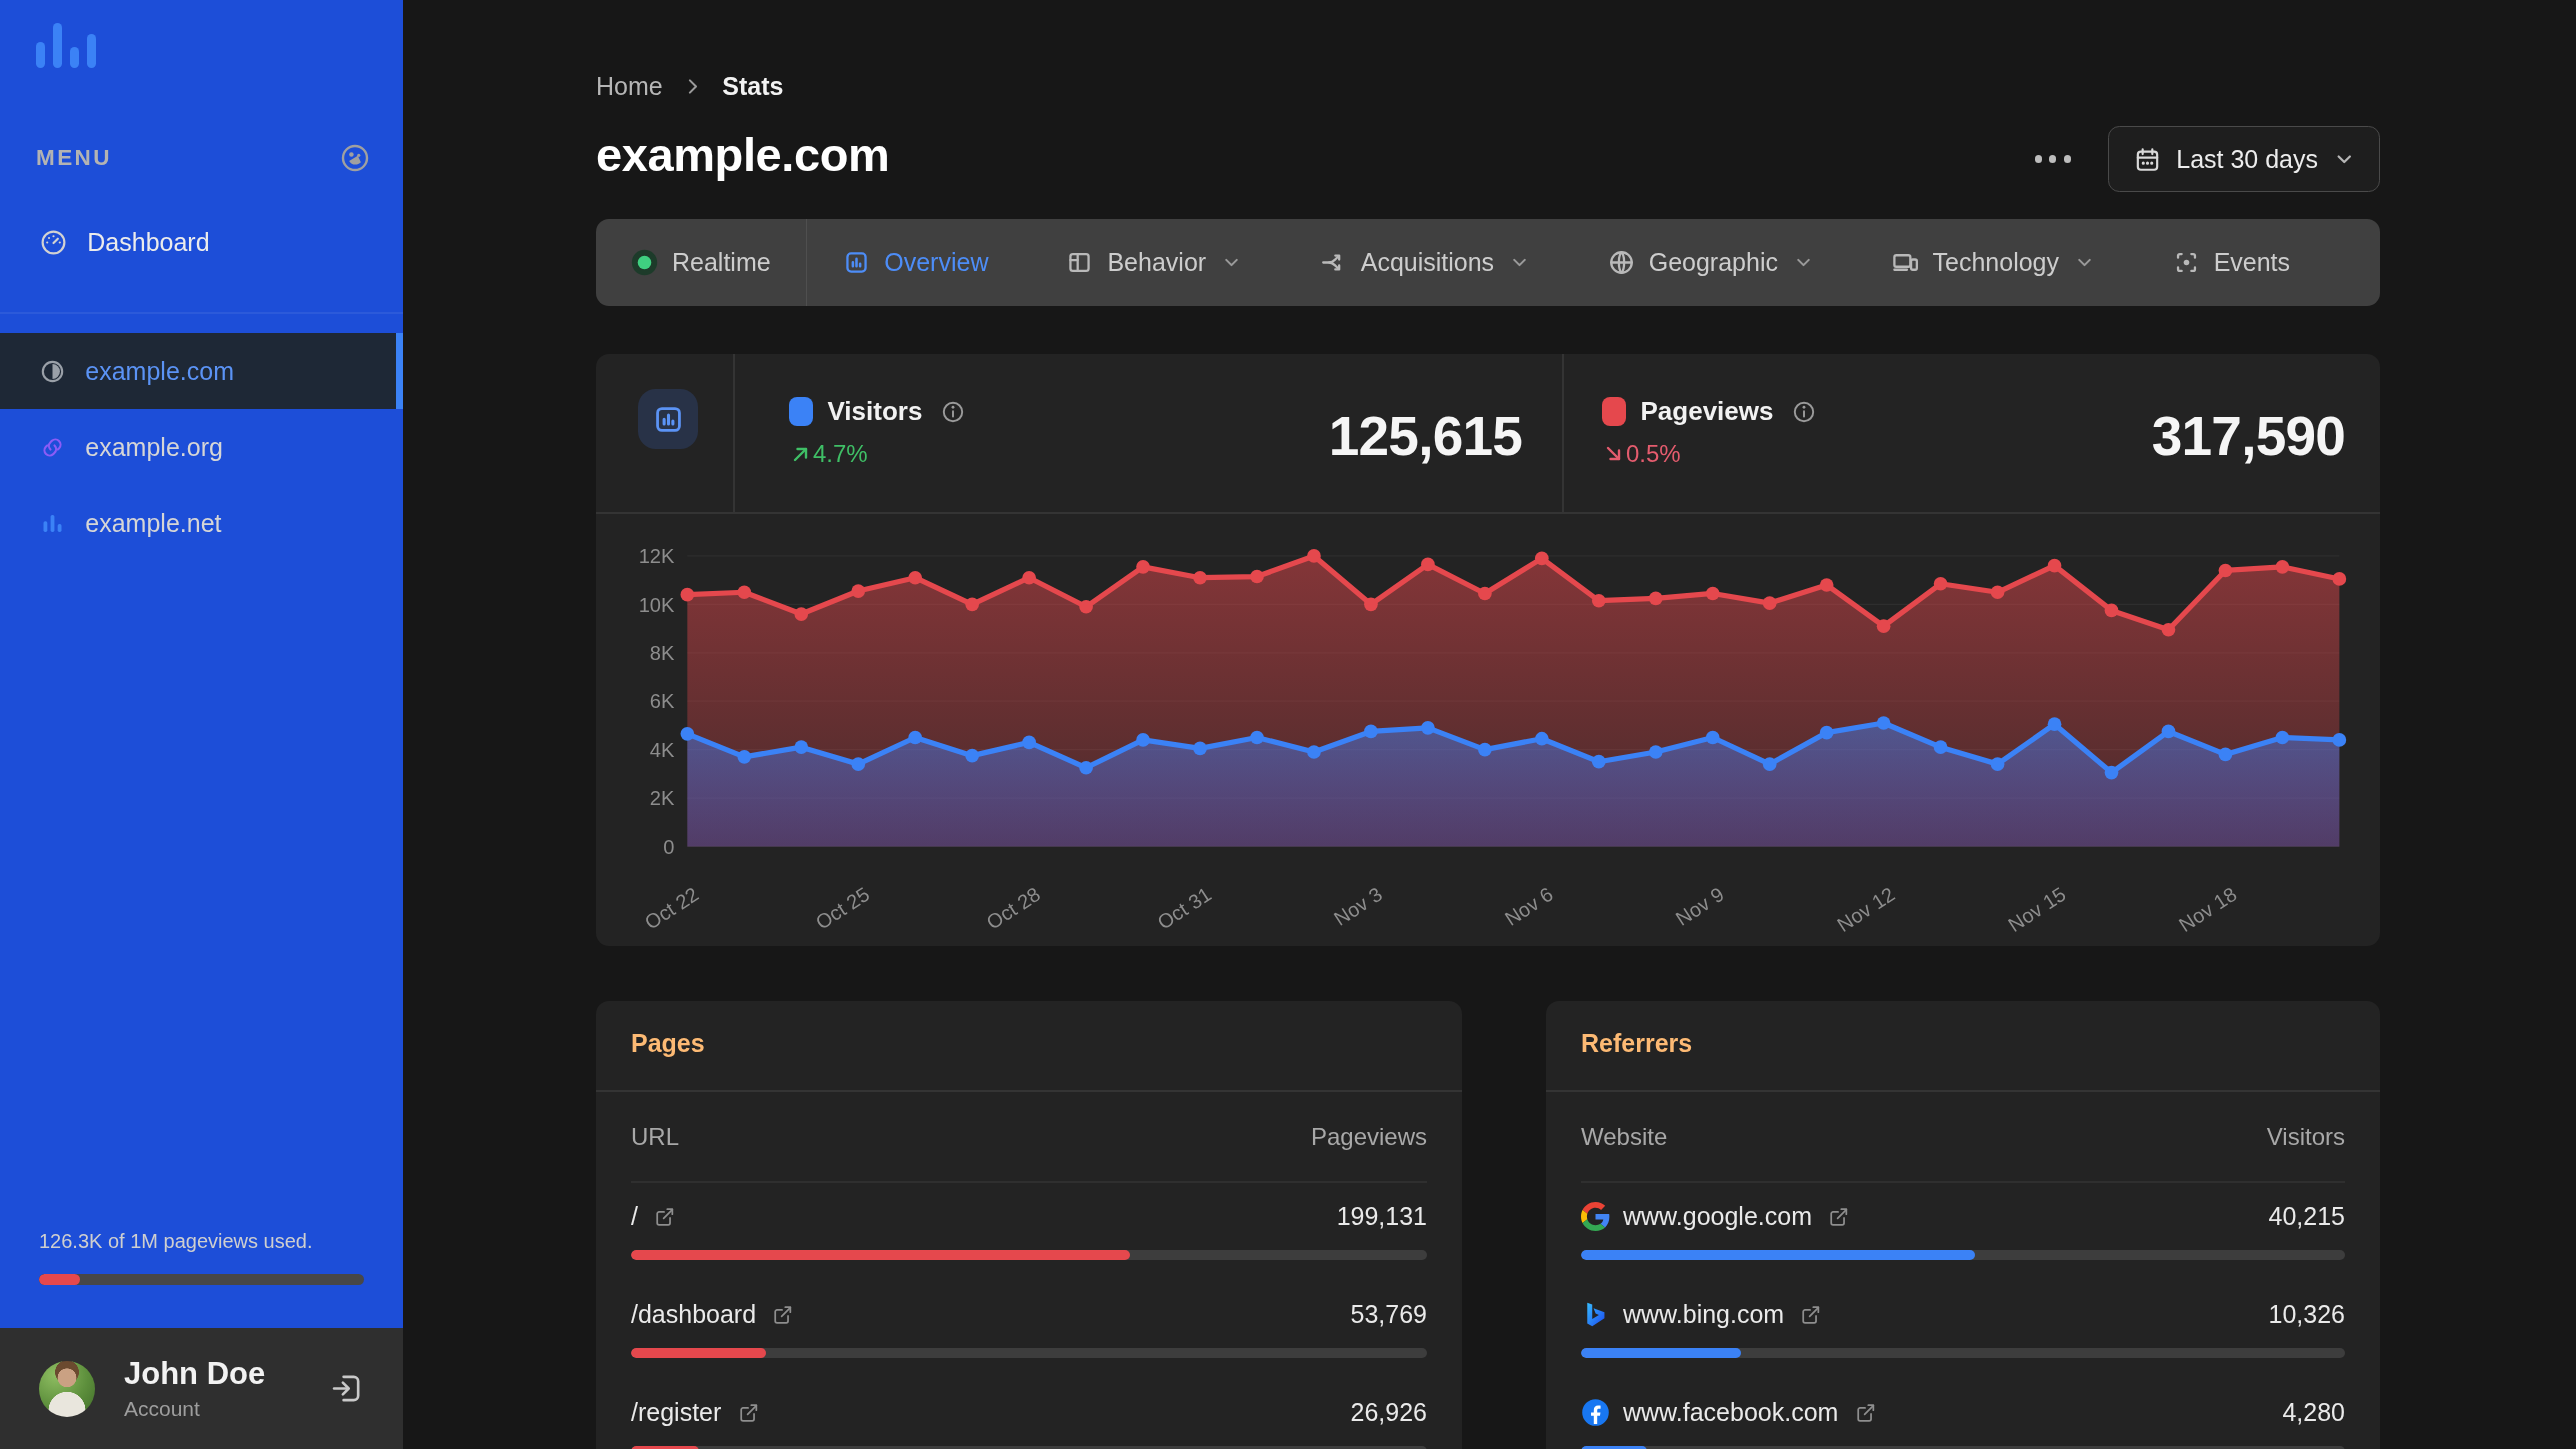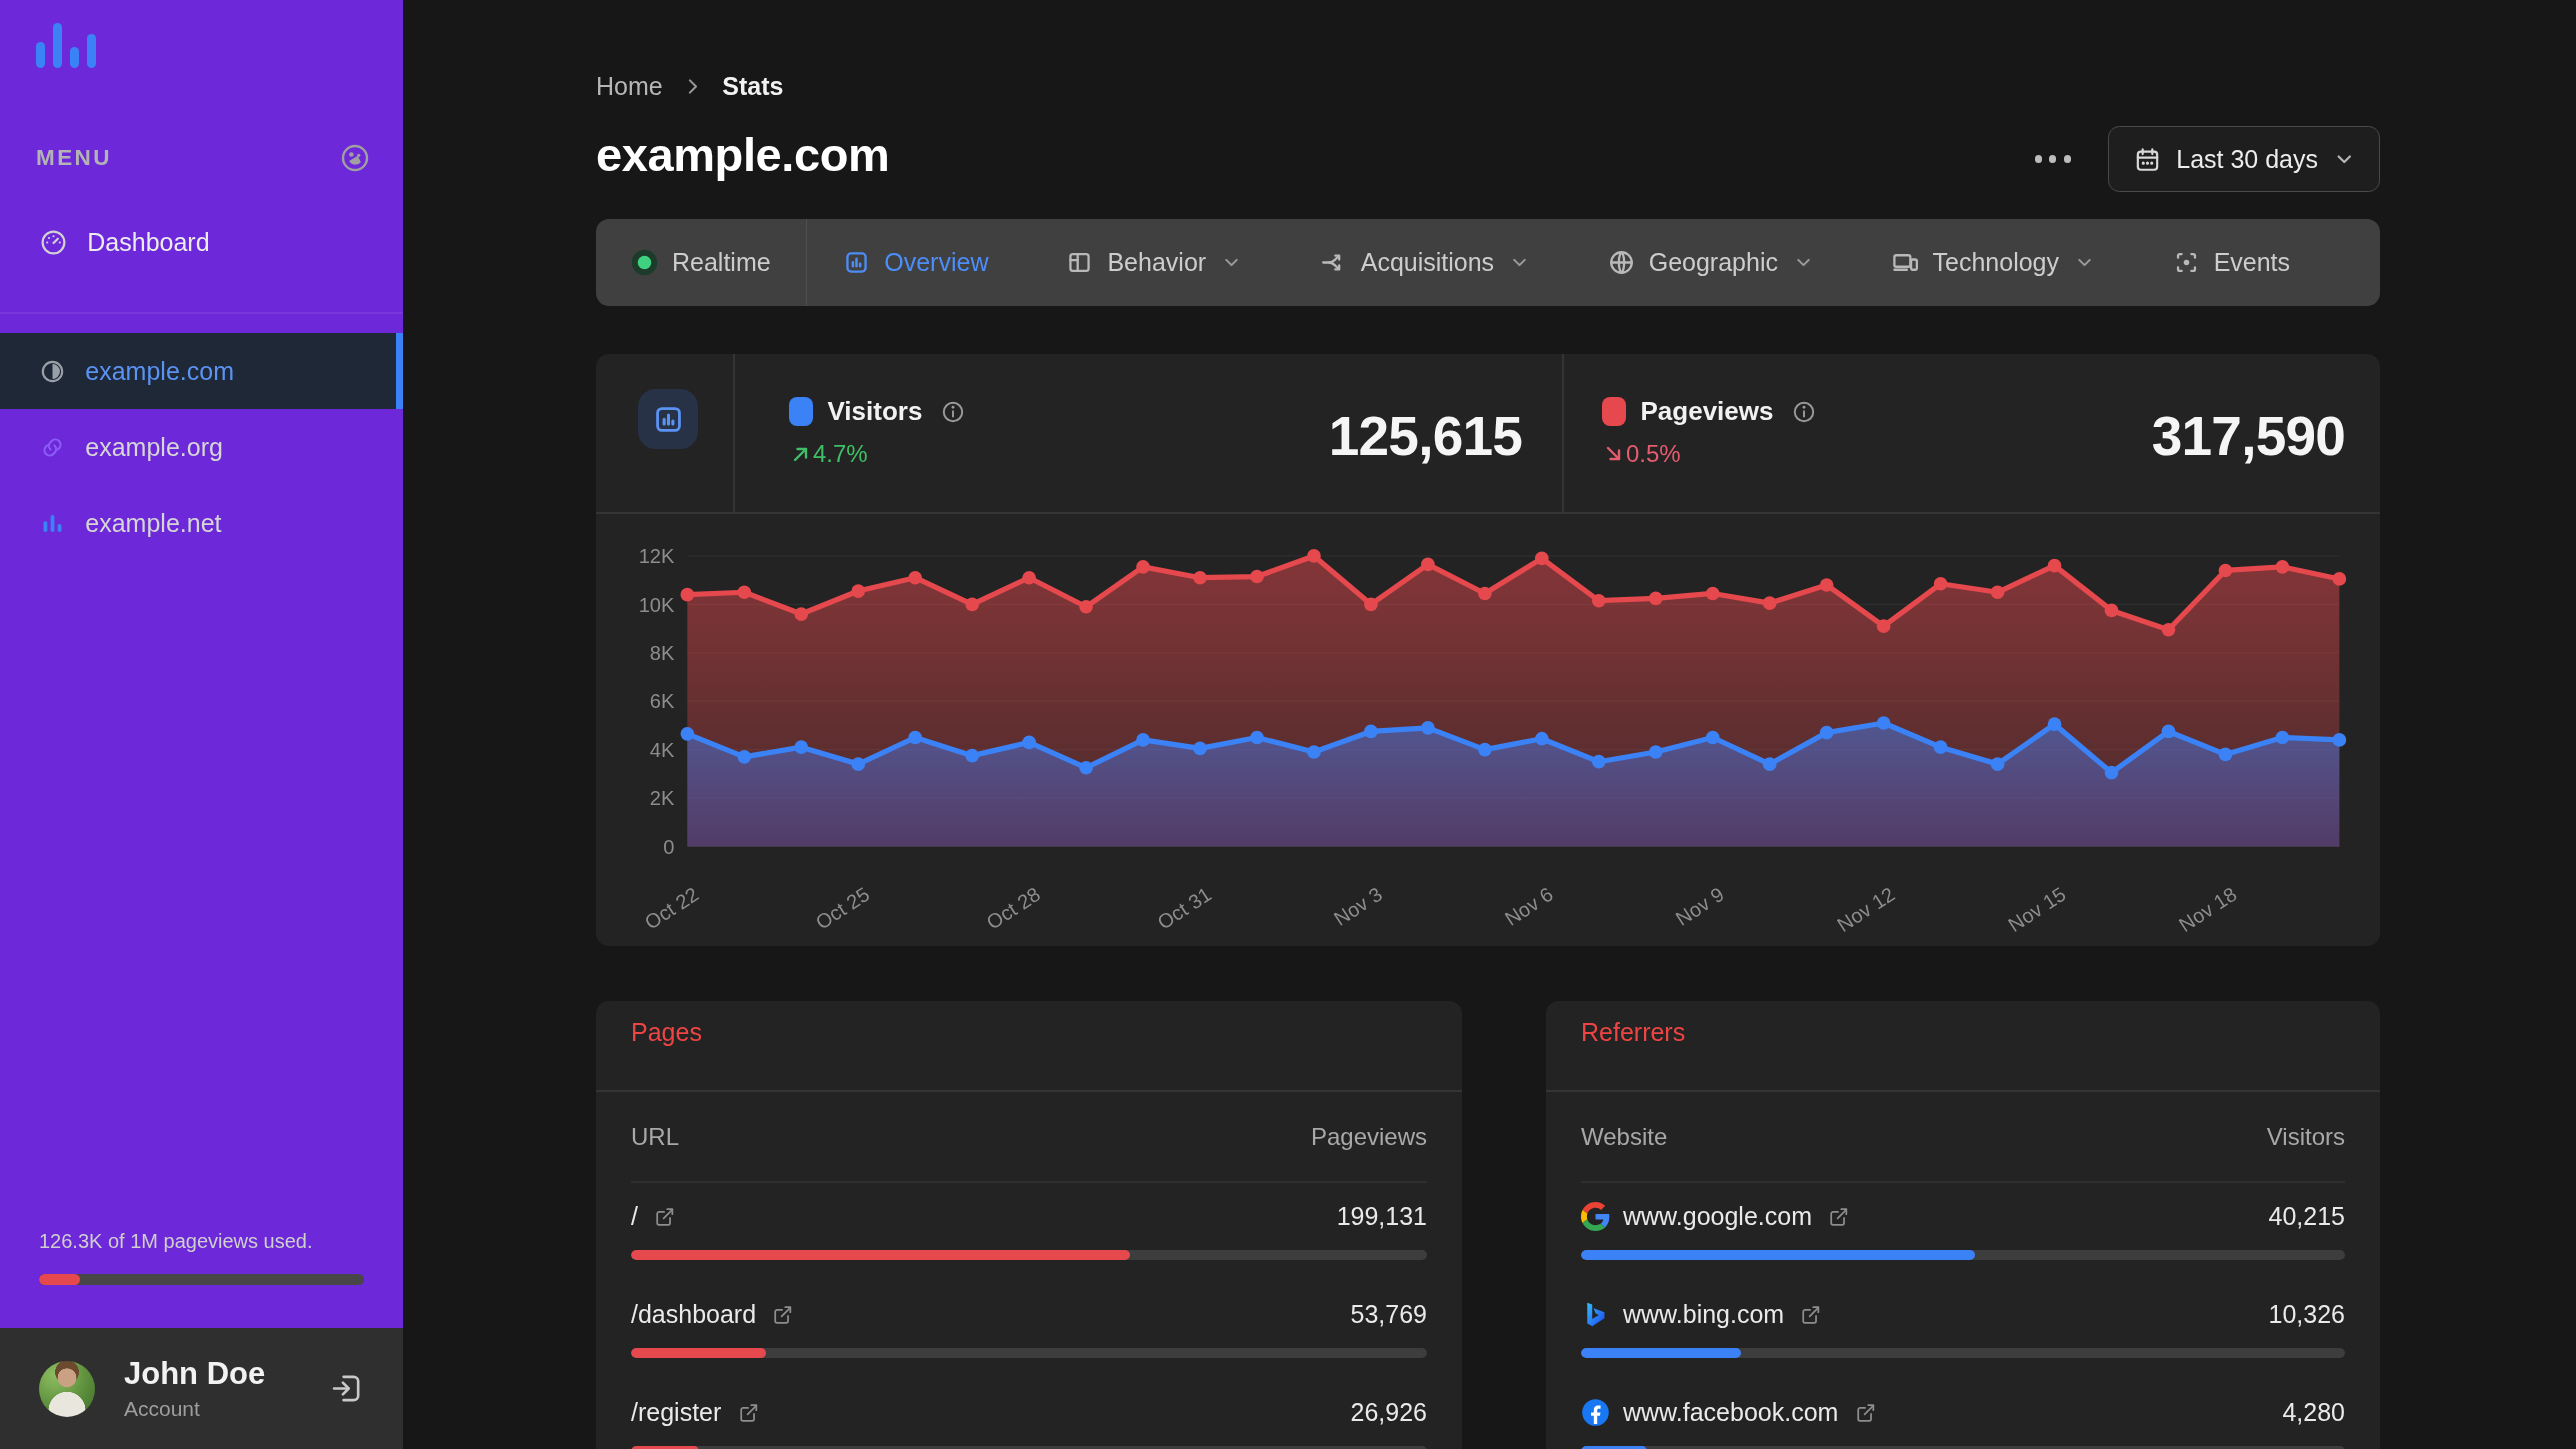--- a/index.html
+++ b/index.html
@@ -1,21 +1,21 @@
 <!DOCTYPE html>
 <html style="font-size:13px"><head>
 <meta charset="utf-8">
 <style>
   html,body{margin:0;padding:0;width:2576px;height:1449px;overflow:hidden;background:#171717;
     font-family:"Liberation Sans","DejaVu Sans",sans-serif;-webkit-font-smoothing:antialiased;}
   *{box-sizing:border-box;}
   svg{display:block;}
 
   
-  .sidebar{position:absolute;left:0;top:0;width:403px;height:1449px;background:#6d28d9;}
+  .sidebar{position:absolute;left:0;top:0;width:403px;height:1449px;background:#1d4ed8;}
   .logo{position:absolute;left:36px;top:22.5px;display:flex;align-items:flex-end;gap:8px;height:45px;}
   .logo i{display:block;width:8.9px;border-radius:4.8px;background:#3b82f6;}
   .menu-row{position:absolute;left:36px;right:32px;top:142px;display:flex;align-items:center;justify-content:space-between;}
   .menu-label{color:#b3b3b3;font-size:22.5px;font-weight:bold;letter-spacing:2.4px;}
   .theme-btn{width:32px;height:32px;color:#a0a0a0;cursor:pointer;}
   .nav-item{position:absolute;left:0;right:0;top:208px;height:68px;display:flex;align-items:center;gap:19.3px;padding:0 39px;cursor:pointer;}
   .nav-item .nicon{width:29px;height:29px;color:#d2d2d2;}
   .nav-item .nlabel{color:#ececec;font-size:25px;}
   .sidebar-divider{position:absolute;left:0;right:0;top:312px;height:1.6px;background:rgba(255,255,255,0.07);}
   .sites{position:absolute;left:0;right:0;top:333px;}
@@ -82,21 +82,21 @@
   .stat-delta svg{width:24px;height:24px;}
   .delta-up{color:#3fbf66;}
   .delta-down{color:#e45c6e;}
   .stat-value{position:absolute;top:50px;color:#f5f5f5;font-size:55px;font-weight:bold;letter-spacing:-0.8px;}
   #trend-chart{position:absolute;left:0;top:177px;}
   .ytick{fill:#8d8d8d;font-size:25px;font-family:"Liberation Sans",sans-serif;}
   .xtick{fill:#8d8d8d;font-size:25px;font-family:"Liberation Sans",sans-serif;}
 
   
   .table-card{position:absolute;top:1001px;height:499px;background:#232323;border-radius:13px;}
-  .card-title{position:absolute;left:35px;top:17px;color:#ef4444;font-size:25px;font-weight:normal;}
+  .card-title{position:absolute;left:35px;top:28px;color:#fdba74;font-size:25px;font-weight:bold;}
   .card-title-divider{position:absolute;left:0;right:0;top:89px;height:1.6px;background:rgba(255,255,255,0.08);}
   .cols{position:absolute;left:35px;right:35px;top:122px;display:flex;justify-content:space-between;}
   .col-h{color:#a8a8a8;font-size:24px;}
   .thin-divider{position:absolute;left:35px;right:35px;top:180px;height:1.6px;background:rgba(255,255,255,0.06);}
   .rows{position:absolute;left:35px;right:35px;top:197px;}
   .t-row{height:98px;cursor:pointer;}
   .t-row-top{height:37px;display:flex;align-items:center;justify-content:space-between;}
   .t-row-left{display:flex;align-items:center;gap:13px;}
   .favicon{width:29px;height:29px;}
   .favicon svg{width:29px;height:29px;}

